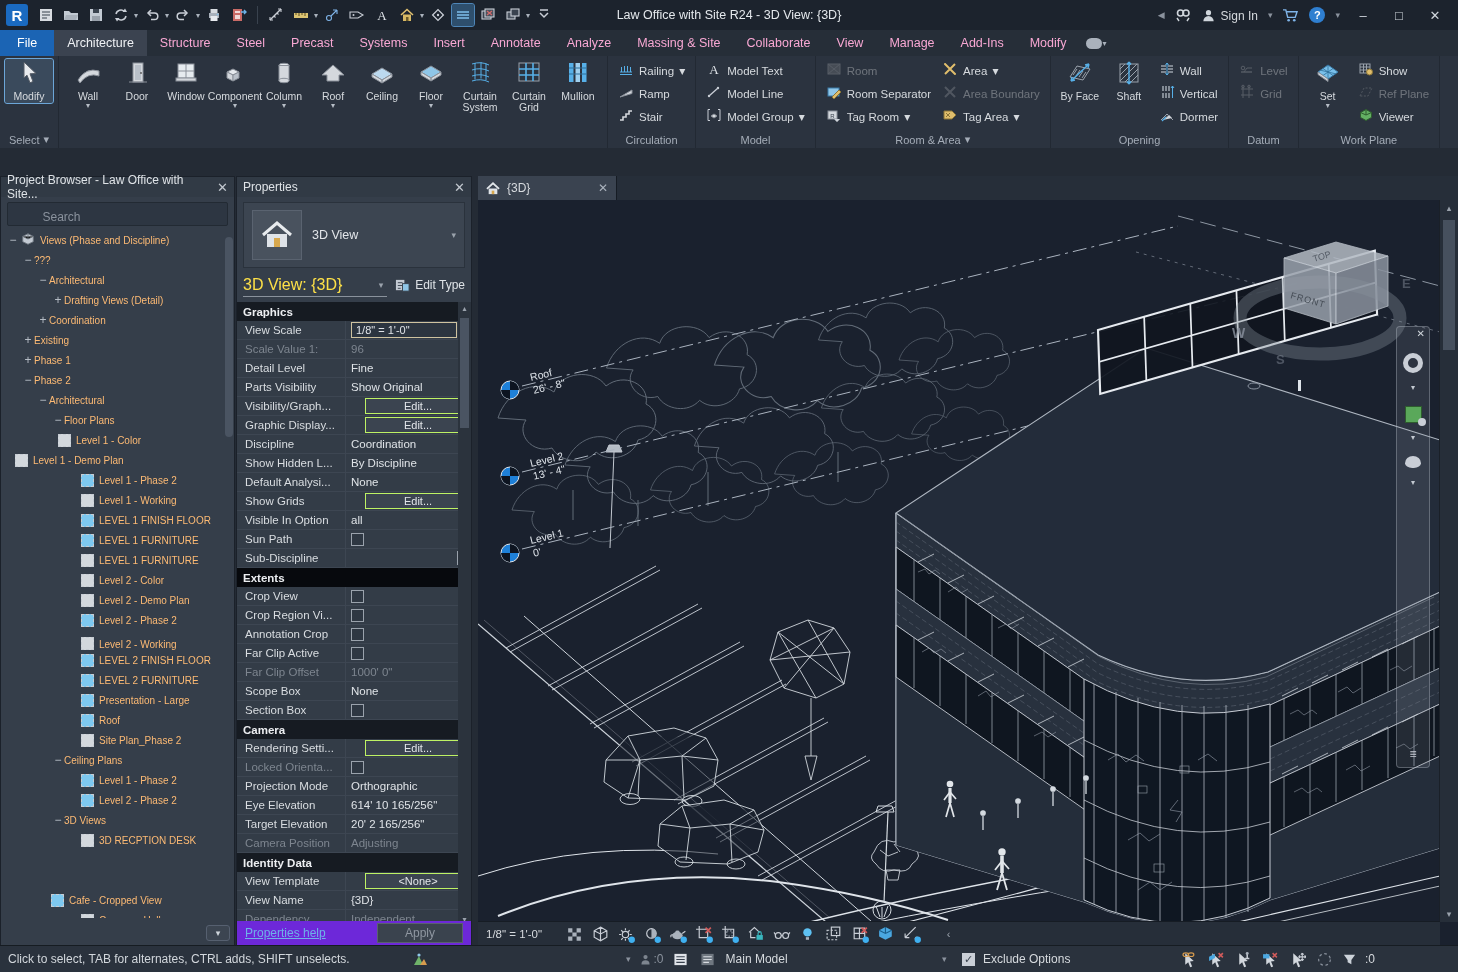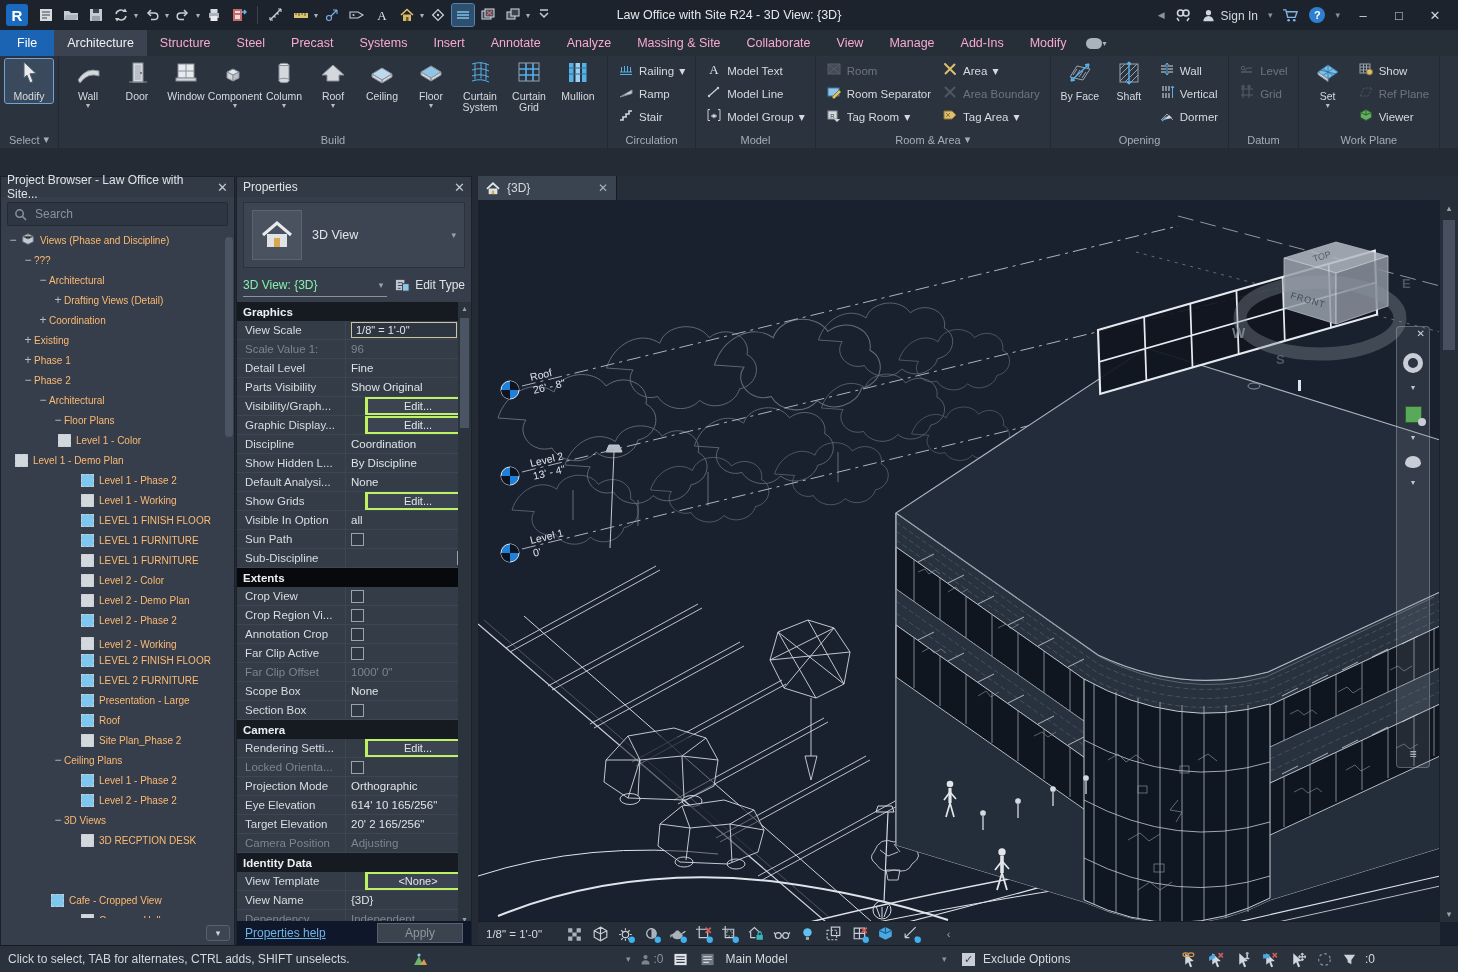--- a/index.html
+++ b/index.html
@@ -39,61 +39,61 @@
   .smallbtn{height:23px;display:flex;align-items:center;gap:5px;padding:0 5px;border-radius:2px;white-space:nowrap;}
   .smallbtn .slabel{font-size:11.5px;color:#d6dade;}
   .disabled{opacity:.38;filter:grayscale(60%);}
   
   .sidepanel{position:absolute;top:176px;bottom:26px;background:#353e4a;border:1px solid #1b212a;}
   .phead{height:20px;display:flex;align-items:center;padding:0 6px;color:#dfe3e7;font-size:12px;background:#313a45;}
   .phead .x{margin-left:auto;color:#c3c9d0;font-size:13px;}
   
   #browser{left:0;width:233px;}
   #searchbox{margin:5px 6px 4px 6px;height:22px;background:#2d3642;border:1px solid #222a33;border-radius:2px;
-             display:flex;align-items:center;gap:6px;padding:0 6px;}
+             display:flex;align-items:center;gap:6px;padding:0 6px;flex-direction:column;}
   #searchbox input{background:transparent;border:none;outline:none;color:#cfd5db;font-size:12px;width:150px;font-family:inherit;}
   #searchbox input::placeholder{color:#8a929d;}
   #tree{overflow:hidden;height:688px;position:relative;}
   .trow{height:20px;display:flex;align-items:center;white-space:nowrap;overflow:hidden;}
   .texp{width:12px;text-align:center;color:#b6bdc6;font-size:12px;flex:0 0 12px;}
   .ticon{width:13px;height:13px;flex:0 0 13px;margin:0 5px 0 2px;border:1px dashed #c6ccd3;box-sizing:border-box;background:#d3d8dd;}
   .ticon.blue{background:#7ec8ef;}
   .tlabel{font-size:10px;color:#fdba74;}
   #bscroll{position:absolute;right:1px;top:60px;width:8px;height:200px;background:#4a5462;border-radius:4px;}
   #bscrollbtn{position:absolute;right:4px;bottom:4px;width:22px;height:14px;background:#3c4551;border:1px solid #566070;
               border-radius:3px;color:#cfd5db;font-size:9px;display:flex;align-items:center;justify-content:center;}
   
   #props{left:236px;width:234px;}
   #typesel{margin:5px 6px 0 6px;height:64px;background:#3c4551;border:1px solid #2a323c;display:flex;align-items:center;}
   #typetile{width:48px;height:48px;margin:0 10px 0 8px;background:#49525e;border:1px solid #5a6370;display:flex;align-items:center;justify-content:center;}
   #typesel .tname{font-size:12.5px;color:#e2e5e9;}
   #typesel .tdd{margin-left:auto;margin-right:8px;color:#9aa2ac;font-size:9px;}
   #comborow{margin:6px 6px 0 6px;height:22px;display:flex;align-items:center;}
   #combo{flex:1;display:flex;align-items:center;border-bottom:1px solid #8a929c;height:22px;}
-  #combo .cname{font-size:12px;color:#86efac;}
+  #combo .cname{font-size:16px;color:#fde047;}
   #combo .cdd{margin-left:auto;color:#9aa2ac;font-size:9px;padding-right:4px;}
   #edittype{display:flex;align-items:center;gap:5px;margin-left:8px;font-size:12px;color:#dfe3e7;}
   #prows{margin-top:6px;height:624px;overflow:hidden;position:relative;background:#333c47;}
   .prow{height:18px;display:flex;align-items:center;border-bottom:1px solid #3d4652;font-size:11.5px;}
   .plab{flex:0 0 100px;padding-left:8px;overflow:hidden;white-space:nowrap;color:#d9dde1;}
   .pval{flex:1;padding-left:5px;border-left:1px solid #3d4652;height:100%;display:flex;align-items:center;
         overflow:hidden;white-space:nowrap;color:#dfe3e7;position:relative;}
   .prow.gray .plab,.prow.gray .pval{color:#7d858f;}
   .psec{height:19px;background:#161b22;display:flex;align-items:center;padding:0 6px;color:#eceef1;font-size:11.5px;font-weight:bold;}
   .psec.sel{background:#07090d;}
   .psec .chev{margin-left:auto;color:#aab2bc;transform:rotate(90deg);font-weight:normal;font-size:11px;}
-  .pbtn{width:106px;height:14px;border:3px solid #bef264;display:flex;align-items:center;justify-content:center;
+  .pbtn{width:106px;height:14px;border:1px solid #bef264;display:flex;align-items:center;justify-content:center;
         font-size:11px;color:#e2e5e9;background:#3b4450;margin-left:14px;}
   .pinput{border:1px solid #cfc3a0;background:#2c3540;height:14px;display:flex;align-items:center;padding:0 4px;min-width:96px;font-size:11px;}
   .pcheck{width:11px;height:11px;border:1px solid #9aa2ac;background:#2e3742;}
   .pendbox{position:absolute;right:3px;width:9px;height:12px;border:1px solid #9aa2ac;}
   #pscroll{position:absolute;right:0;top:0;bottom:0;width:13px;background:#2b333d;}
   #pscroll .thumb{position:absolute;left:2px;top:16px;width:9px;height:110px;background:#4a5462;}
   #pscroll .arr{position:absolute;left:0;width:13px;height:13px;color:#9aa2ac;font-size:8px;display:flex;align-items:center;justify-content:center;}
-  #propsfoot{position:absolute;left:0;right:0;bottom:0;height:24px;display:flex;align-items:center;padding:0 8px;background:#0f172a;}
+  #propsfoot{position:absolute;left:0;right:0;bottom:0;height:24px;display:flex;align-items:center;padding:0 8px;background:#6d28d9;}
   #propshelp{color:#6db3e8;text-decoration:underline;font-size:12px;}
   #applybtn{margin-left:auto;width:84px;height:18px;border:1px solid #596170;background:#3a434e;color:#8f97a1;
             display:flex;align-items:center;justify-content:center;font-size:12px;}
   
   #canvas{position:absolute;left:478px;right:0;top:176px;bottom:26px;background:#1a212e;}
   #viewtabs{position:absolute;left:0;top:0;right:0;height:24px;background:#262e39;border-bottom:1px solid #161c24;display:flex;}
   .vtab{width:122px;display:flex;align-items:center;gap:7px;background:#3a4350;padding:0 8px;border-right:1px solid #161c24;}
   .vtab .vx{margin-left:auto;color:#aab2bc;font-size:12px;}
   #scene{position:absolute;left:0;top:24px;}
   #vscroll{position:absolute;right:0;top:24px;bottom:24px;width:18px;background:#262e39;border-left:1px solid #1a2028;}
@@ -421,23 +421,20 @@
           <div class="bigbtn">
             <span><svg width="26" height="26" viewBox="0 0 26 26" fill="none" stroke-width="1">
                 <rect x="4" y="3" width="4.5" height="19" fill="#57b0e8"></rect>
                 <rect x="10.5" y="3" width="4.5" height="19" fill="#9fd0ef"></rect>
                 <rect x="17" y="3" width="4.5" height="19" fill="#57b0e8"></rect>
                 <path d="M4,8 h17.5 M4,14 h17.5" stroke="#2e6e99"></path>
               </svg></span>
             <div class="blabel">Mullion</div>
           </div>
         </div>
-        <div class="plabelrow">
-          <span>Build</span>
-        </div>
       </div>
       <div class="panel">
         <div class="pbody">
           <div class="smallcol">
             <div class="smallbtn">
               <span><svg width="16" height="16" viewBox="0 0 16 16" fill="none" stroke-width="1">
                   <path d="M2,11 H14 M2,13.5 H14" stroke="#57b0e8"></path>
                   <path d="M3.5,6 V11 M6.5,5 V11 M9.5,5 V11 M12.5,6 V11" stroke="#57b0e8"></path>
                 </svg></span>
               <span class="slabel">Railing</span>

